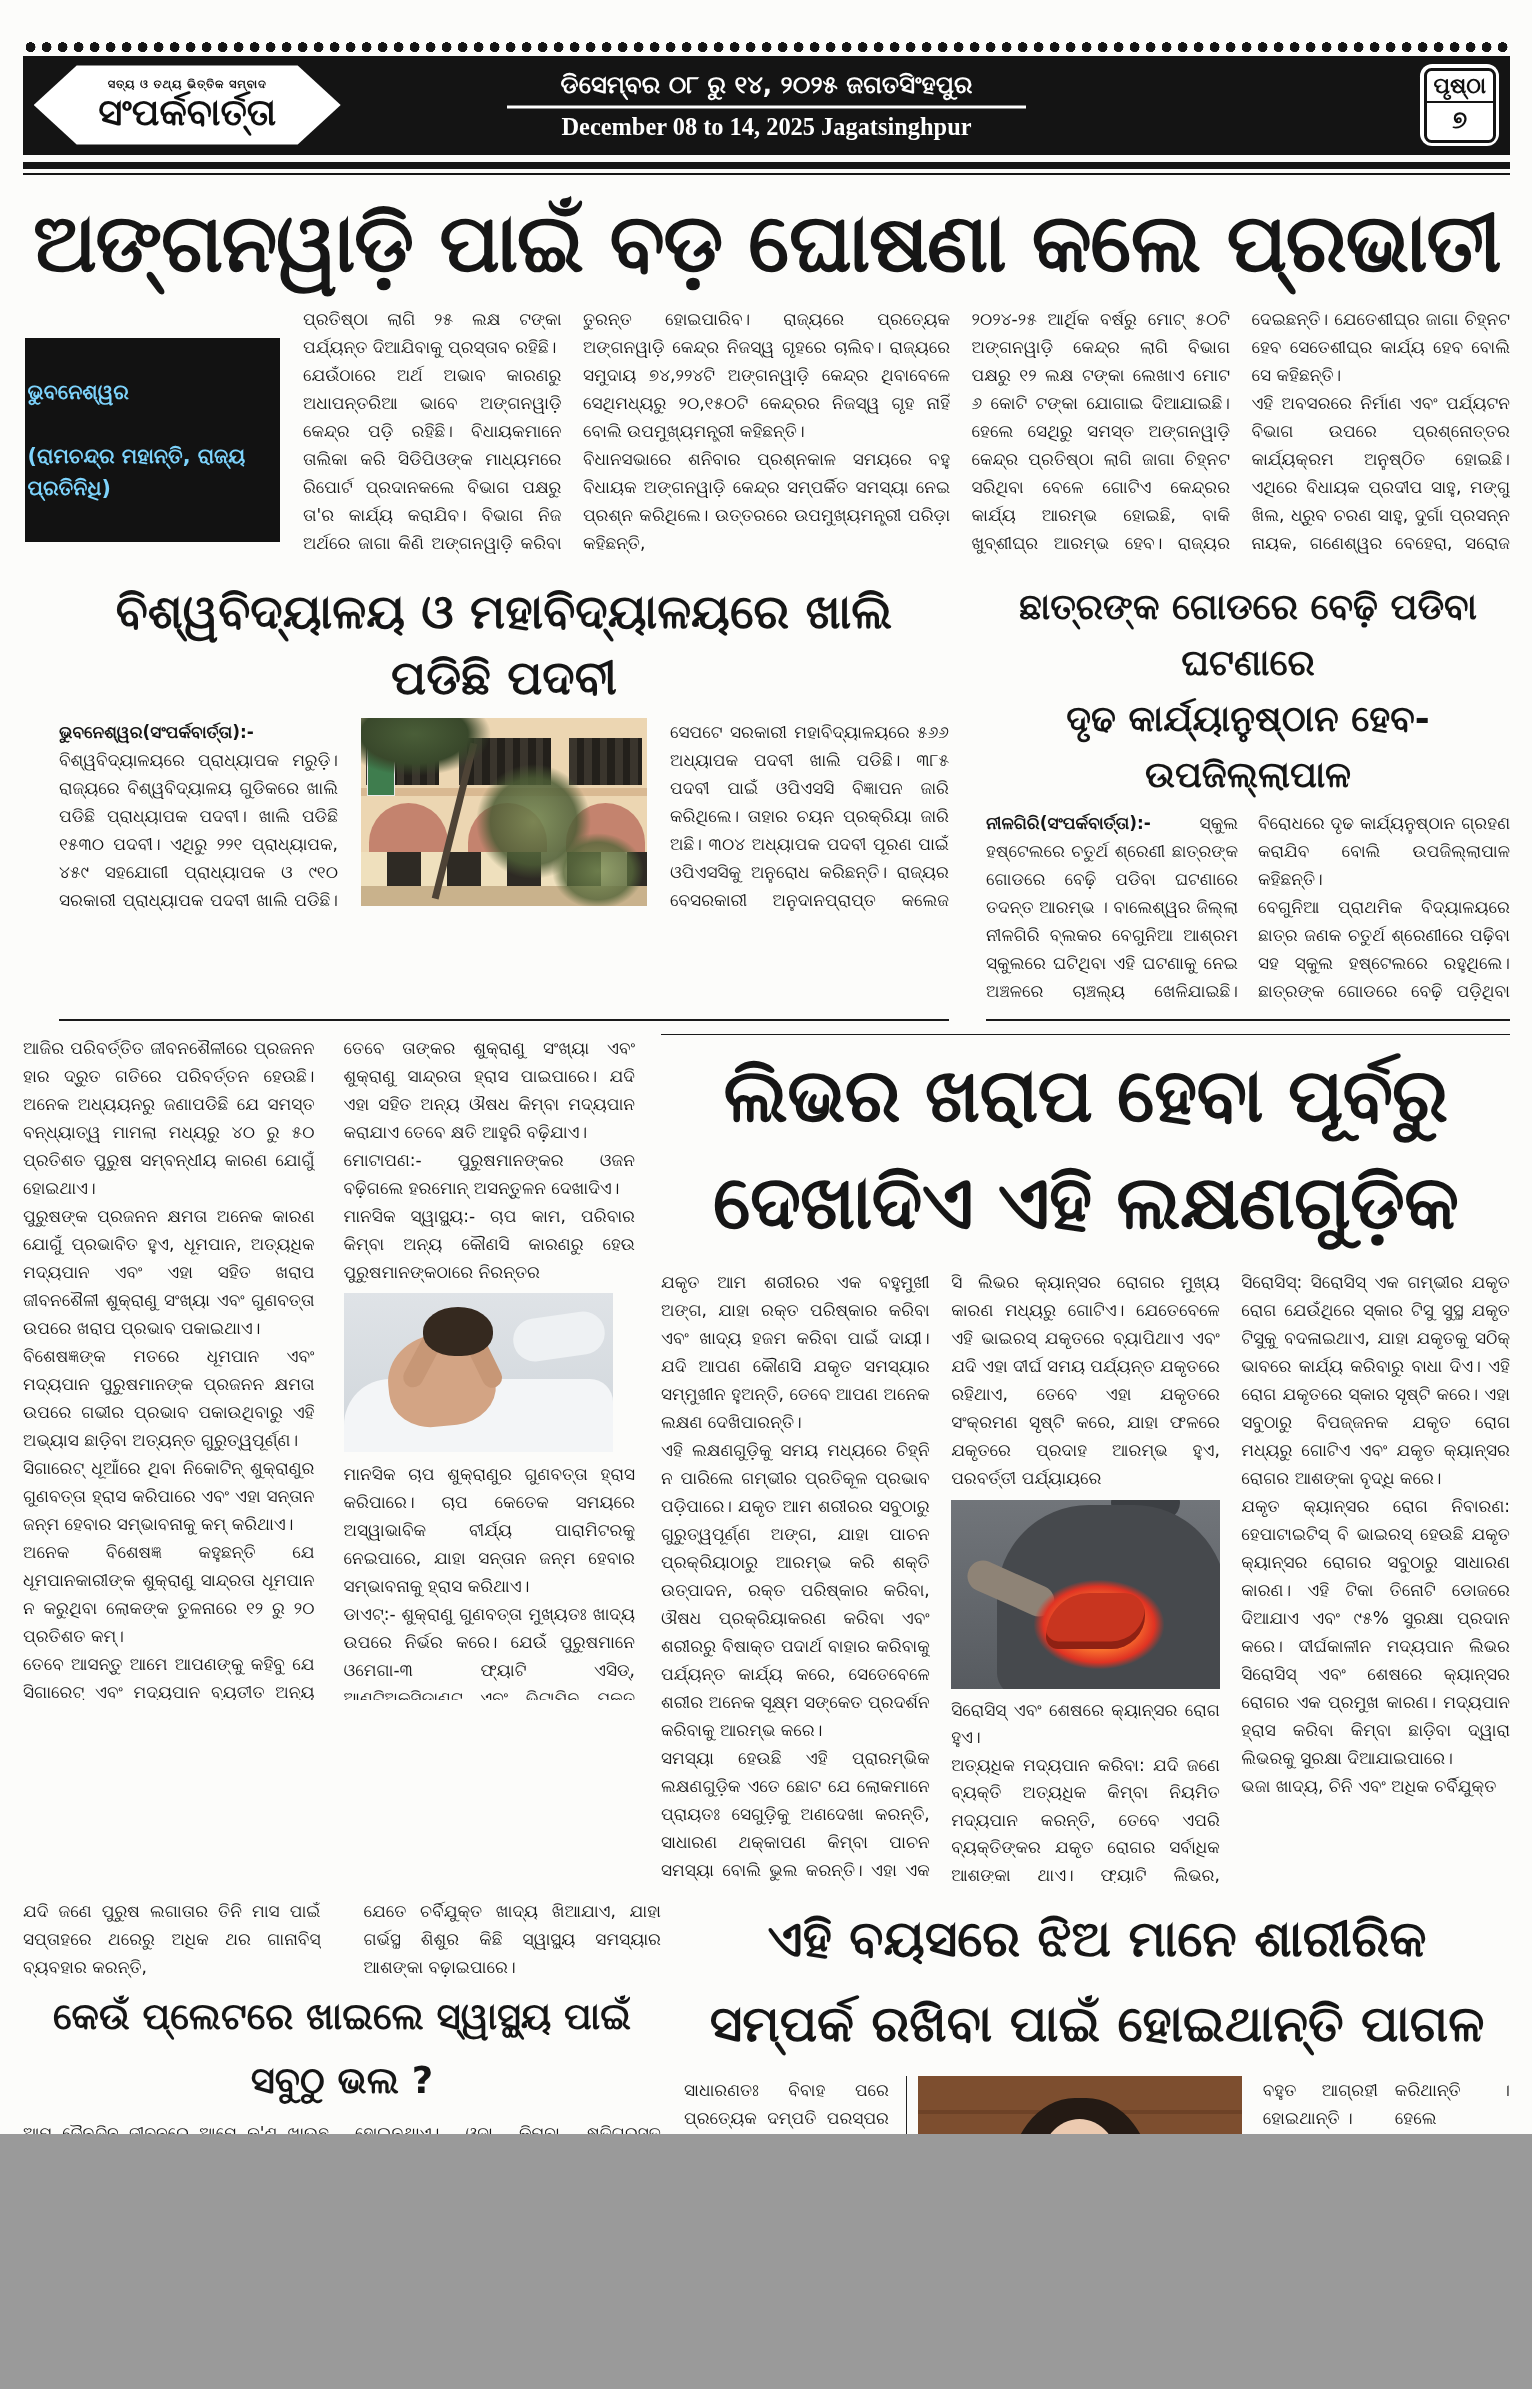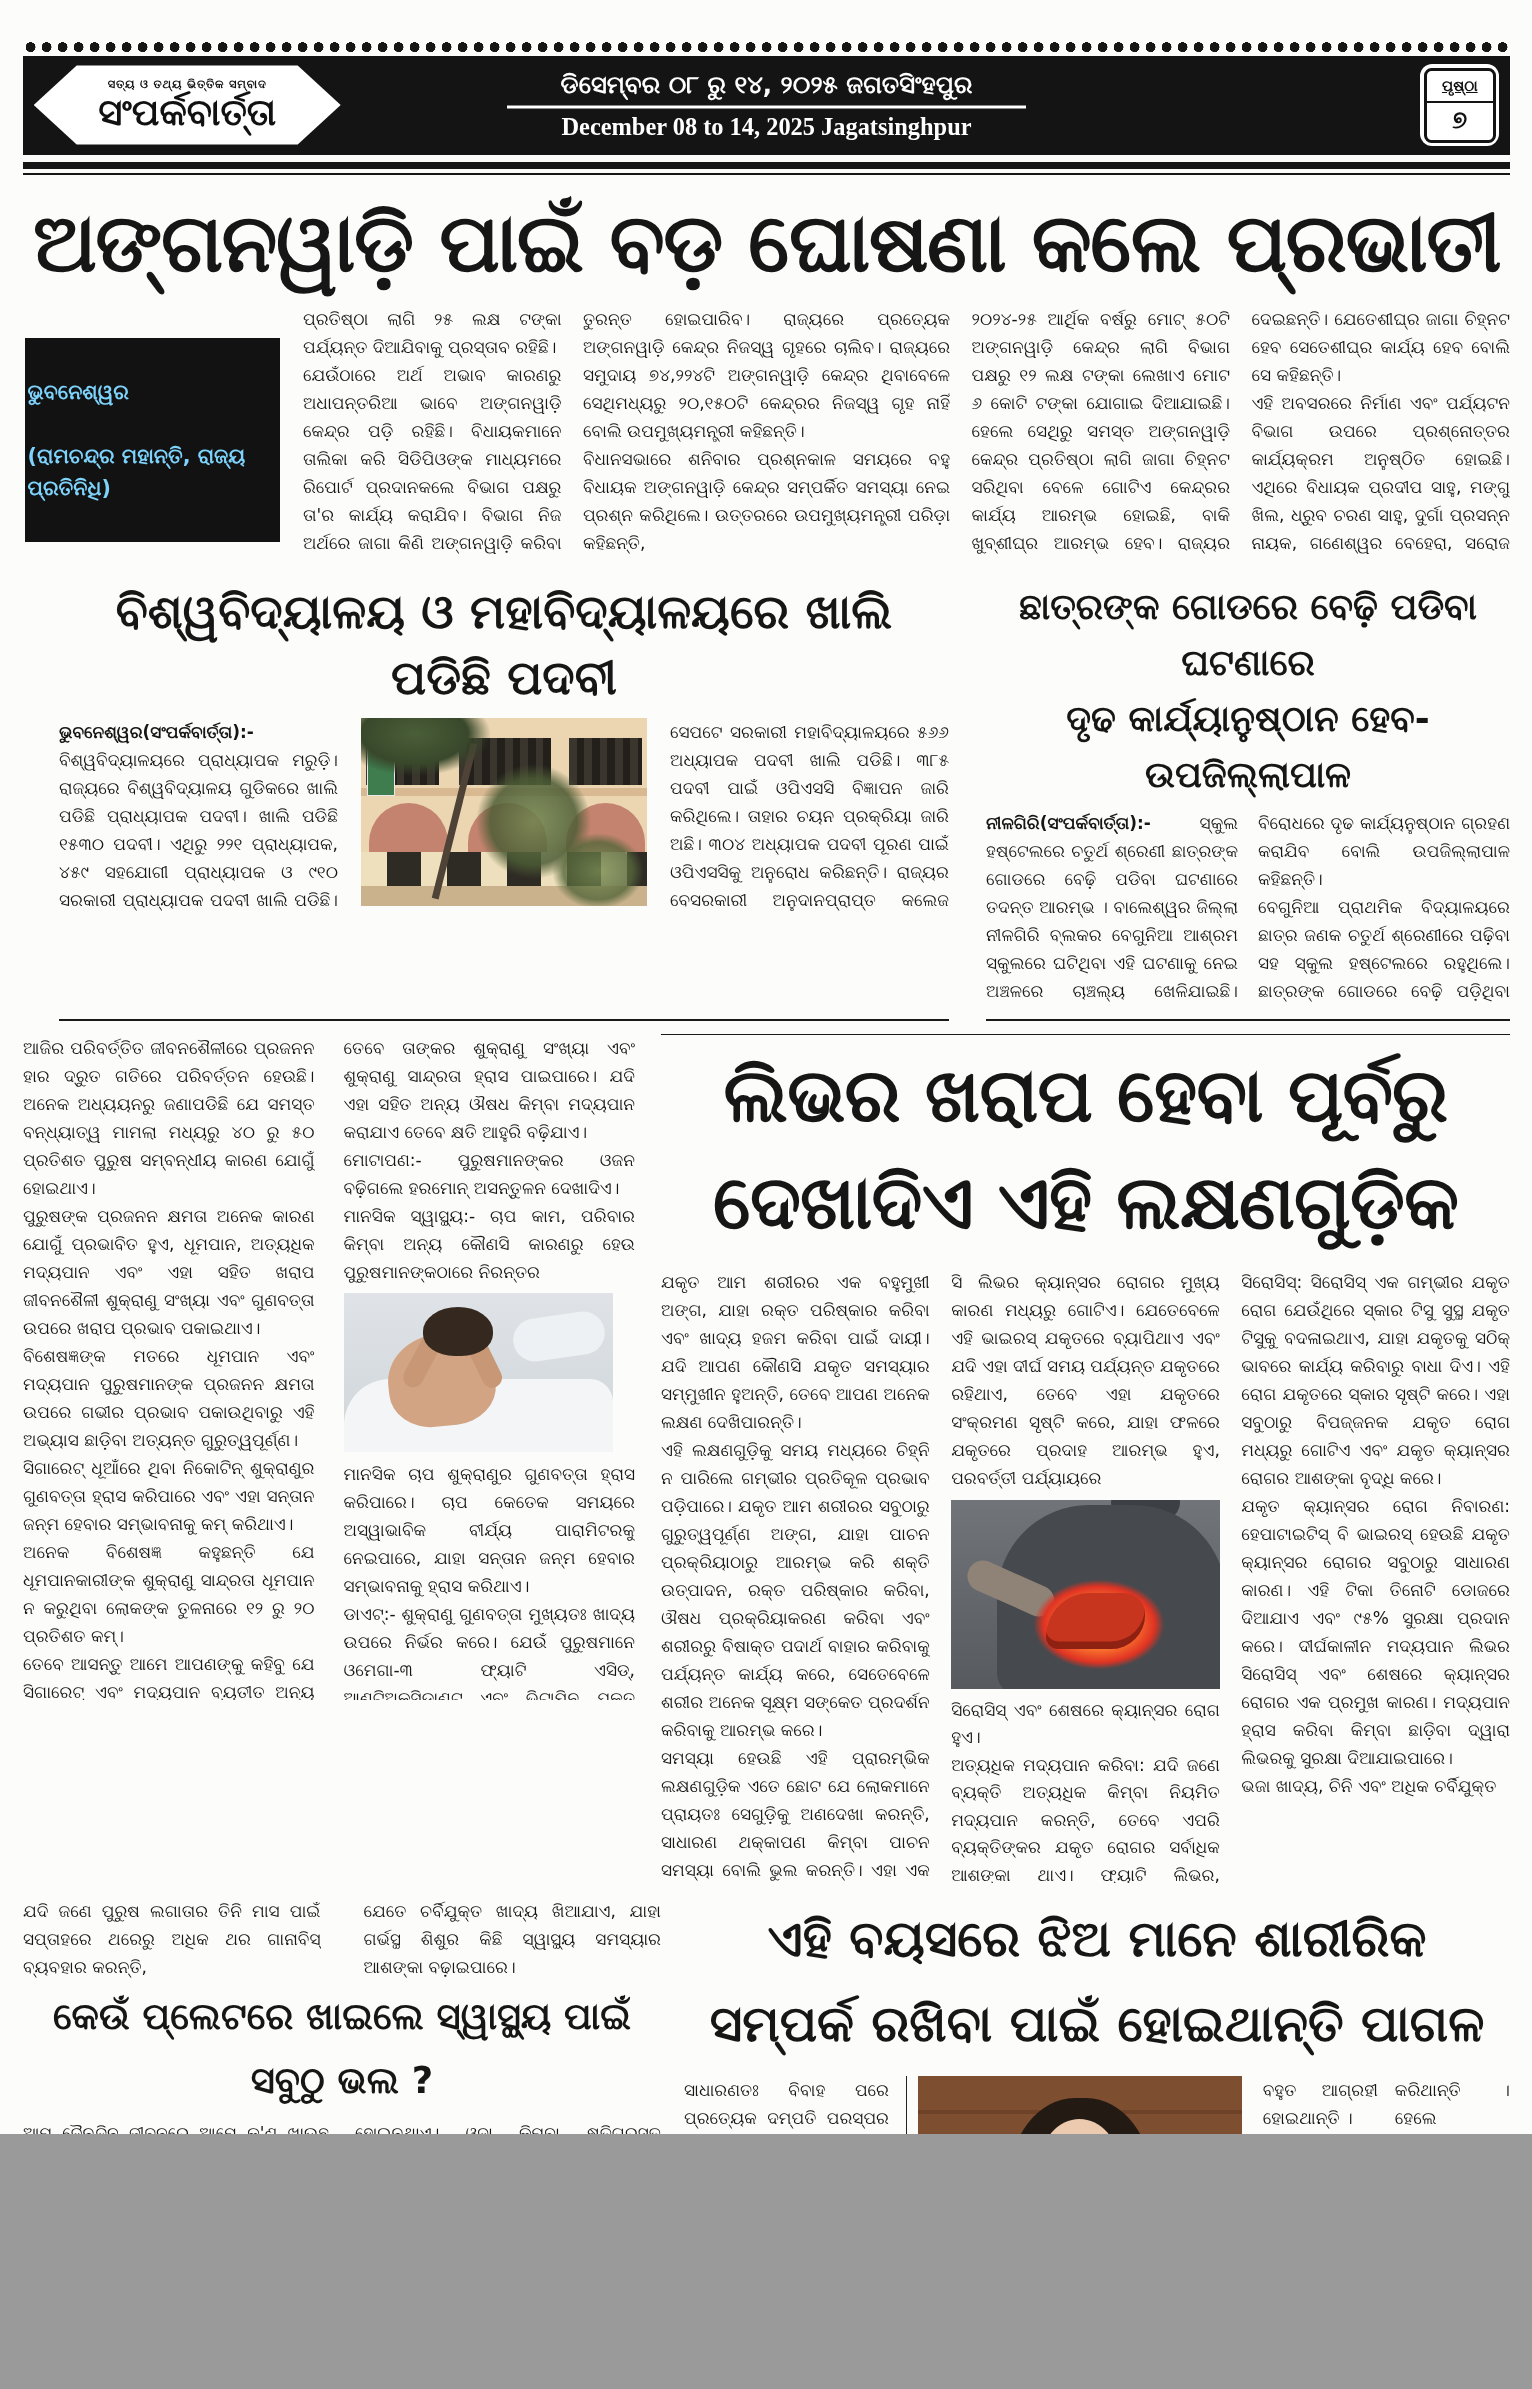--- a/index.html
+++ b/index.html
@@ -19,22 +19,22 @@
   .logo-name{font-size:37px;font-weight:900;letter-spacing:0px;line-height:43px;}
   .mast-center{position:absolute;left:50%;top:50%;transform:translate(-50%,-50%);
                text-align:center;color:#fff;width:580px;}
   .date-odia{font-size:24.4px;font-weight:bold;line-height:30.5px;}
   .mast-rule{height:3.1px;background:#fff;margin:5.3px 30.5px 4.6px;}
   .date-eng{font-family:"Liberation Serif",serif;font-size:24.4px;font-weight:bold;line-height:27.5px;}
   .page-box{width:79px;height:82px;background:#fff;border-radius:12.2px;
             display:flex;align-items:center;justify-content:center;}
   .page-box-inner{width:66px;height:69px;border:3.1px solid #141414;border-radius:7.6px;
             display:flex;flex-direction:column;align-items:center;justify-content:center;color:#111;}
-  .page-label{font-size:15px;font-weight:bold;line-height:26px;border-bottom:2.3px solid #141414;
-              width:100%;text-align:center;padding-bottom:1.5px;text-decoration:underline;}
+  .page-label{font-size:22px;font-weight:bold;line-height:26px;border-bottom:2.3px solid #141414;
+              width:100%;text-align:center;padding-bottom:1.5px;}
   .page-num{font-size:24.4px;font-weight:bold;line-height:34px;}
   .rule-thick{height:6.9px;background:#161616;margin-top:7.6px;}
   .rule-thin{height:2.3px;background:#161616;margin-top:3.8px;}
   
   .main-head{font-size:81px;font-weight:900;text-align:center;margin:10.7px 0 4.6px;
              letter-spacing:-1.5px;line-height:115px;white-space:nowrap;}
   h2,h3{margin:0;font-weight:900;}
   
   .cols{display:flex;overflow:hidden;}
   .col{flex:1;text-align:justify;font-size:17px;line-height:28px;overflow:hidden;

